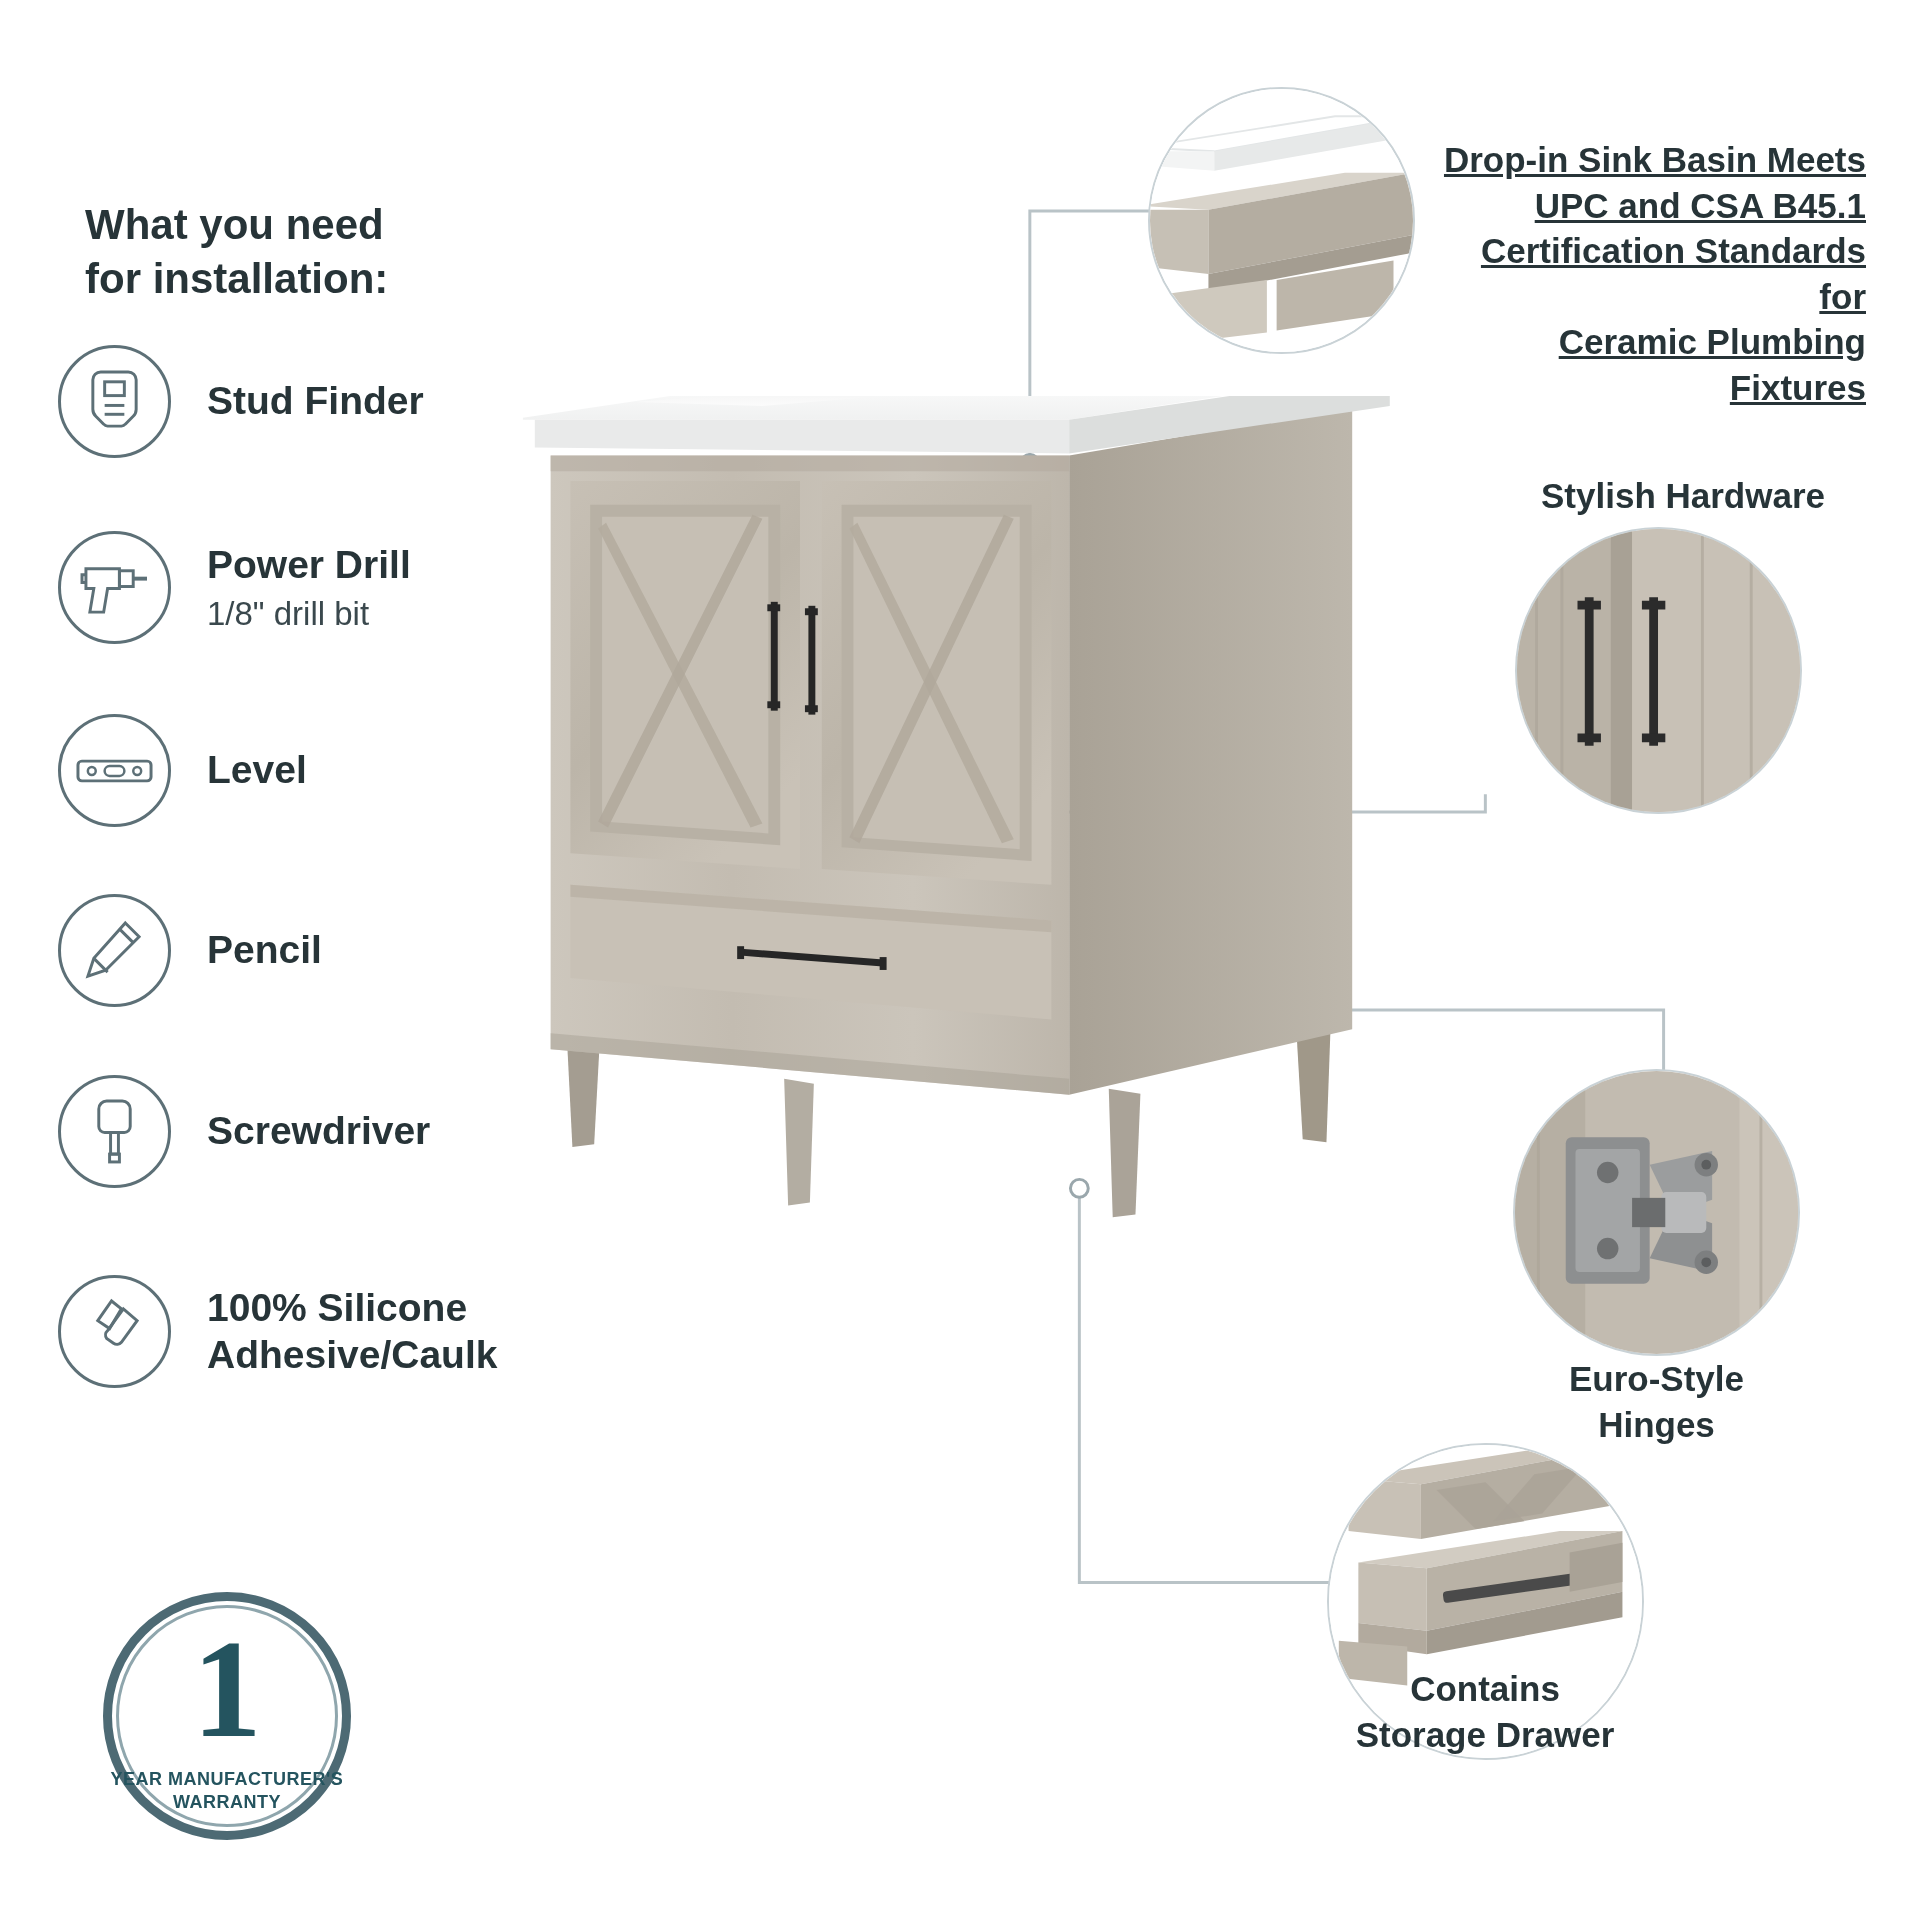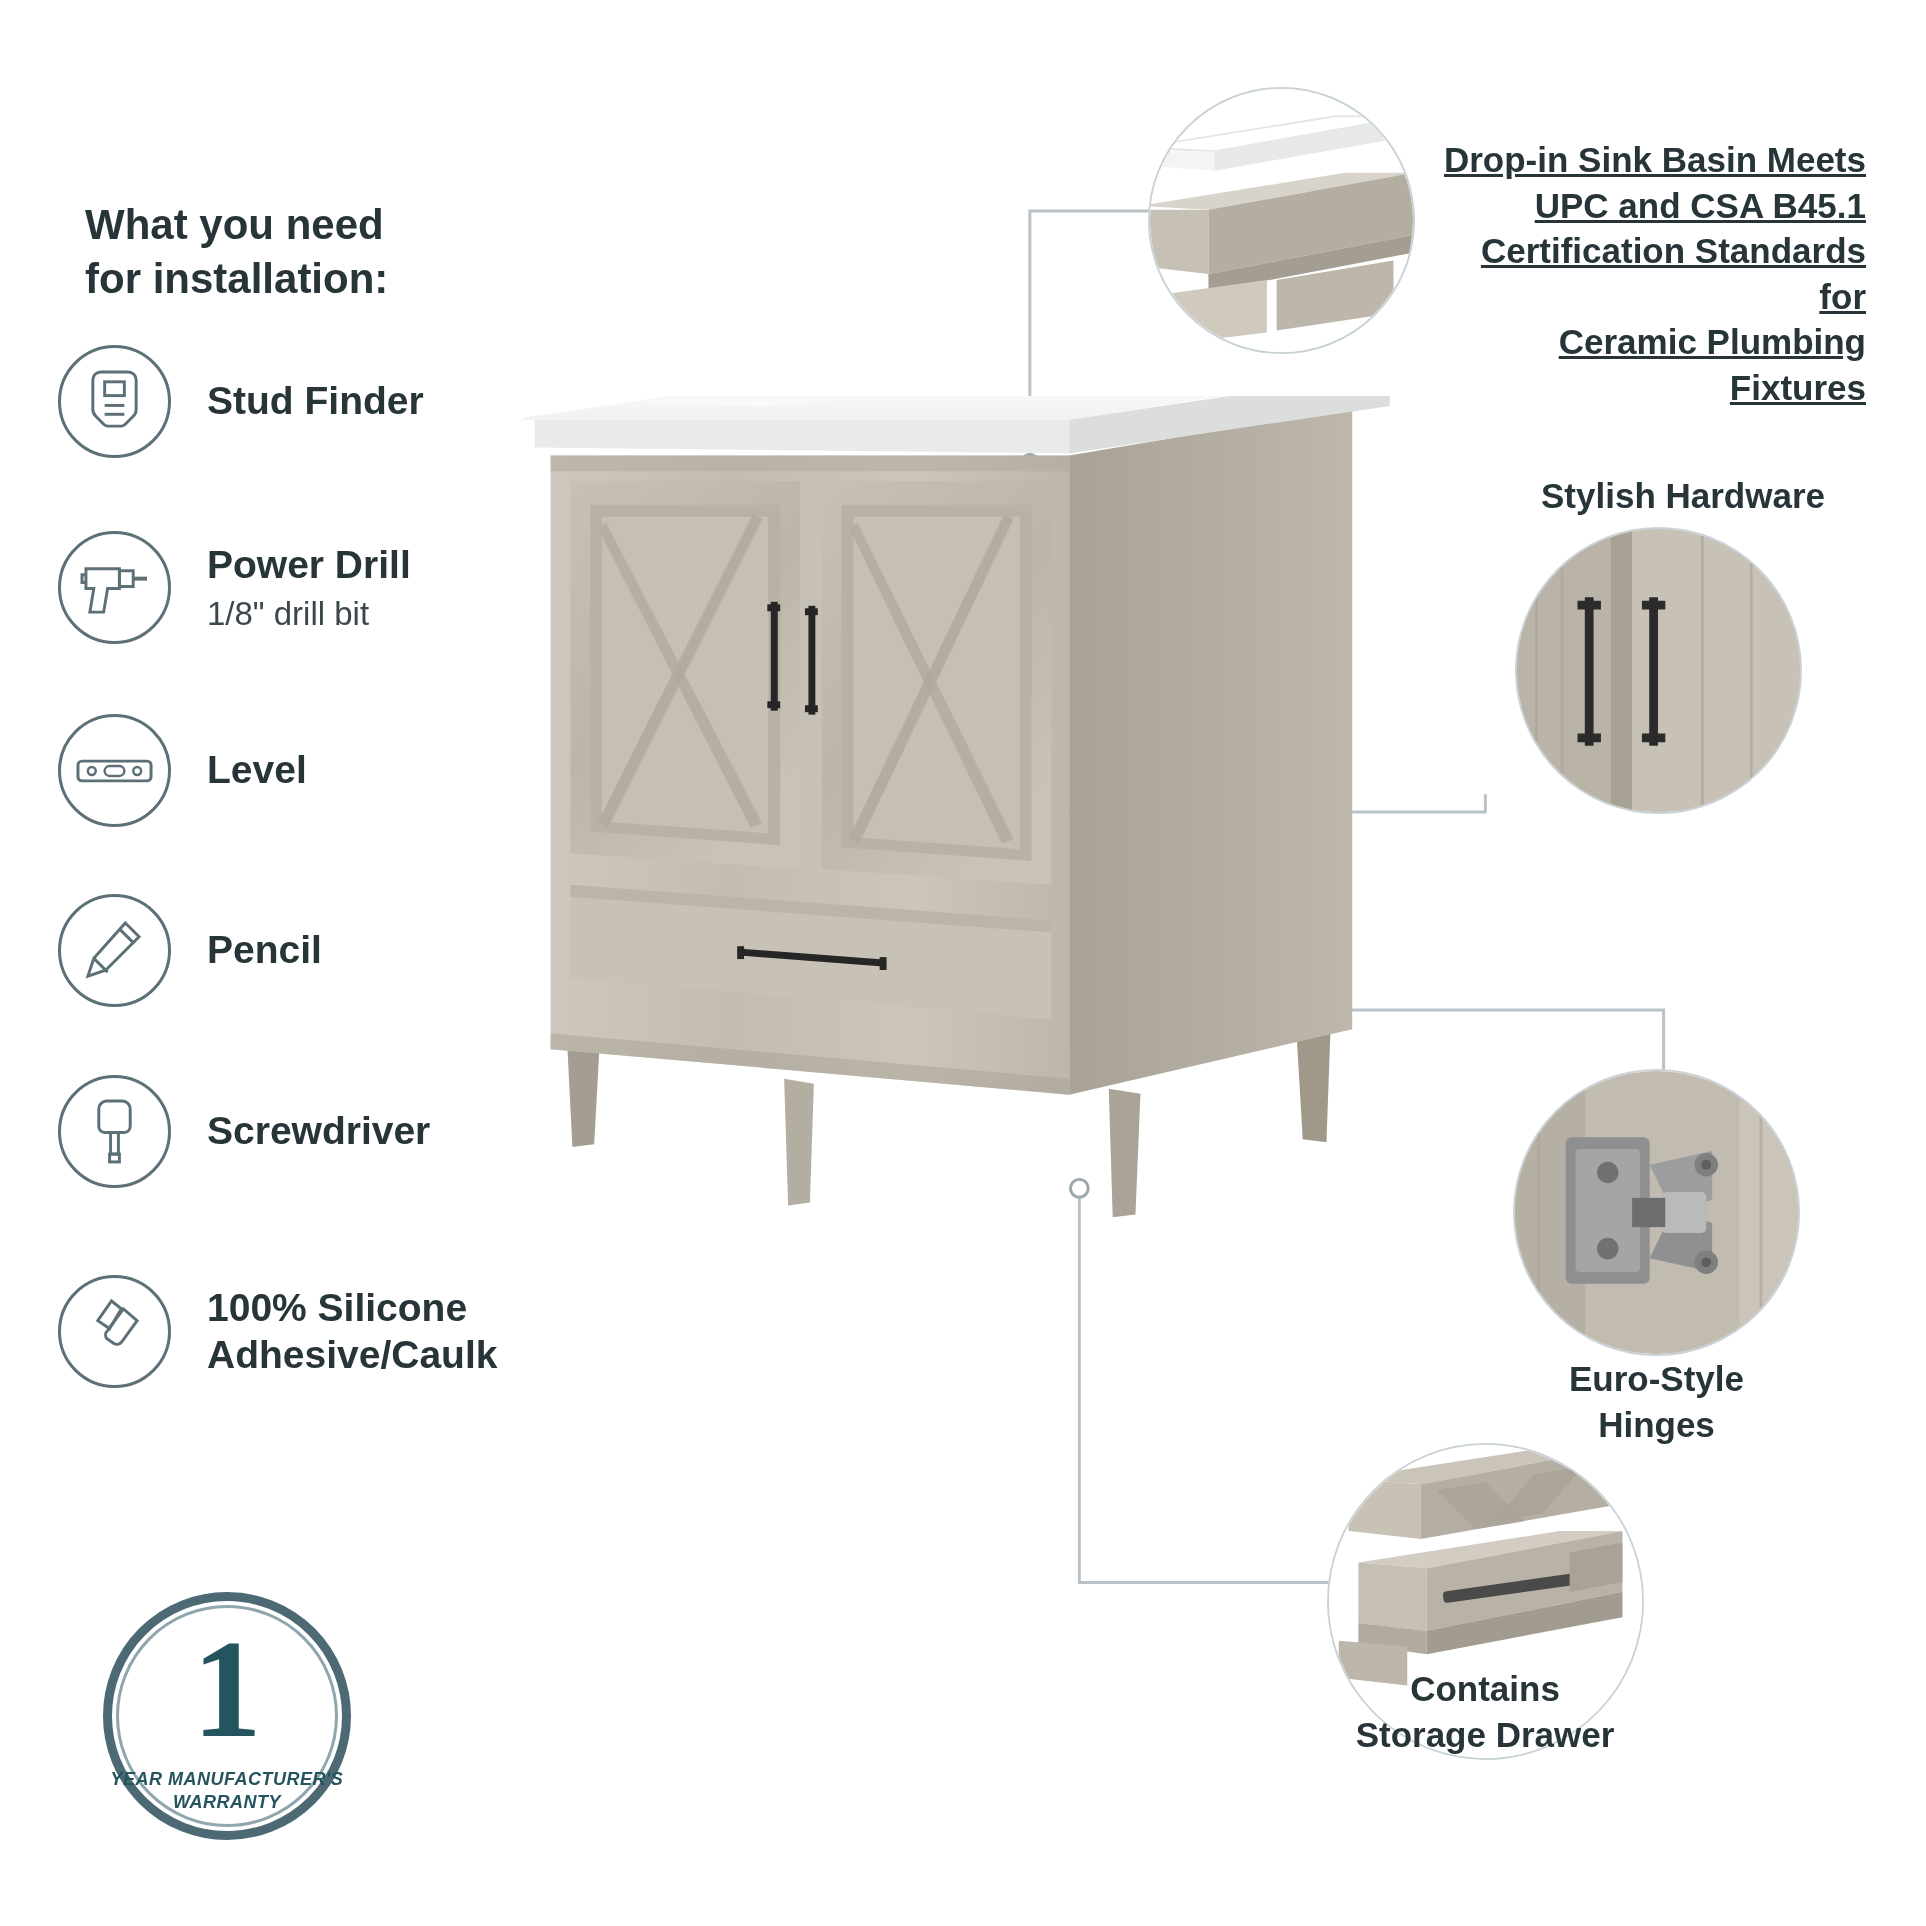--- a/index.html
+++ b/index.html
@@ -134,21 +134,20 @@
     position: absolute;
     left: 0; top: 176px;
     width: 248px;
     text-align: center;
     font-size: 18px;
     font-weight: bold;
     color: #24545f;
     line-height: 1.25;
     letter-spacing: 0.5px;
     white-space: pre-line;
-    font-style: italic;
   }
   svg { display: block; }
   .leader { position: absolute; left: 0; top: 0; pointer-events: none; }
 </style>
 </head>
 <body>
 
 <div id="stage">
 
   <svg class="leader" width="1927" height="1927" viewBox="0 0 1946 1946">

